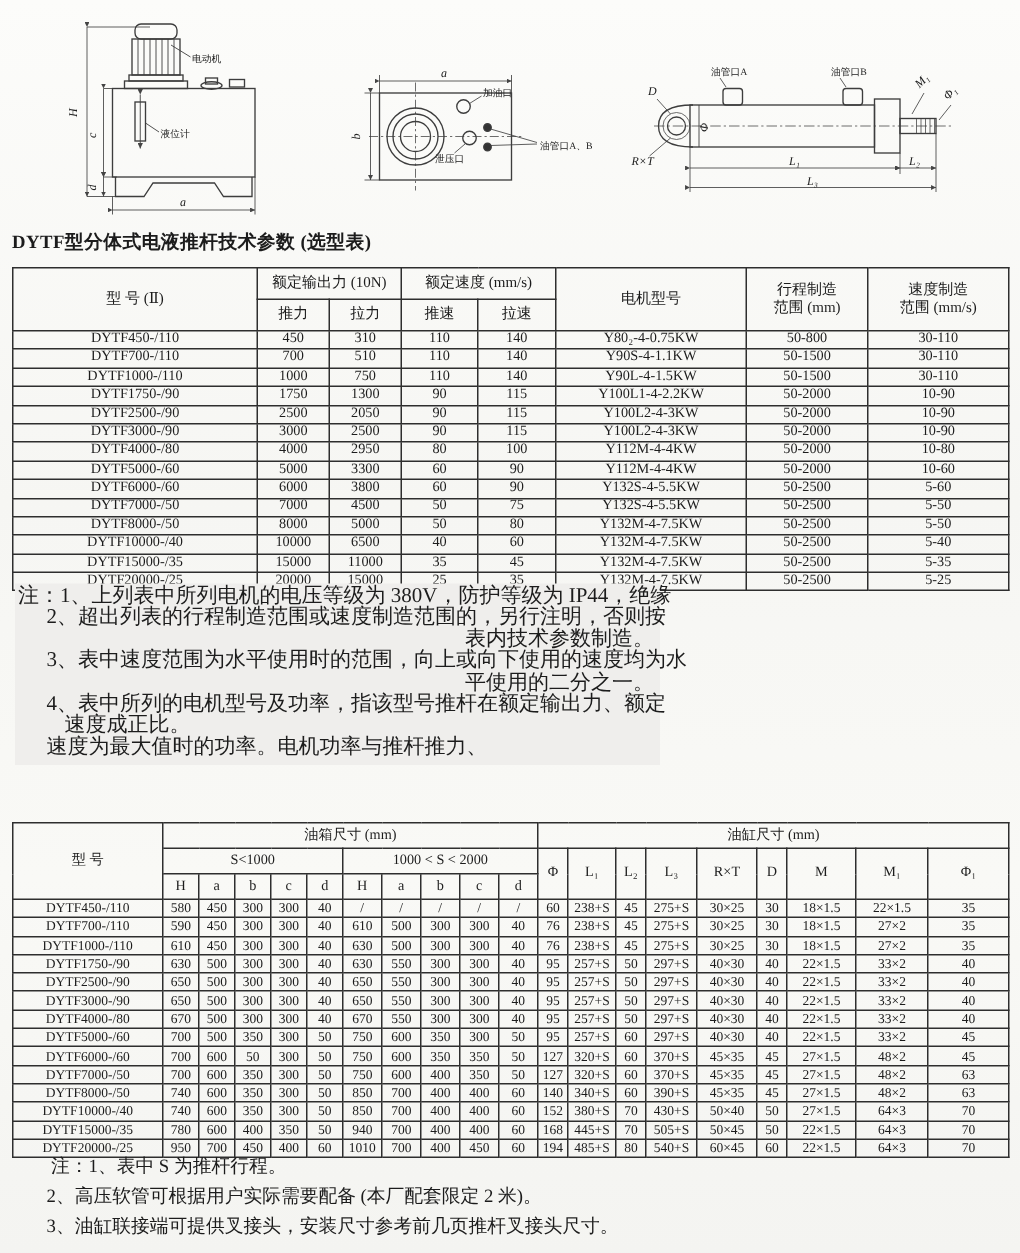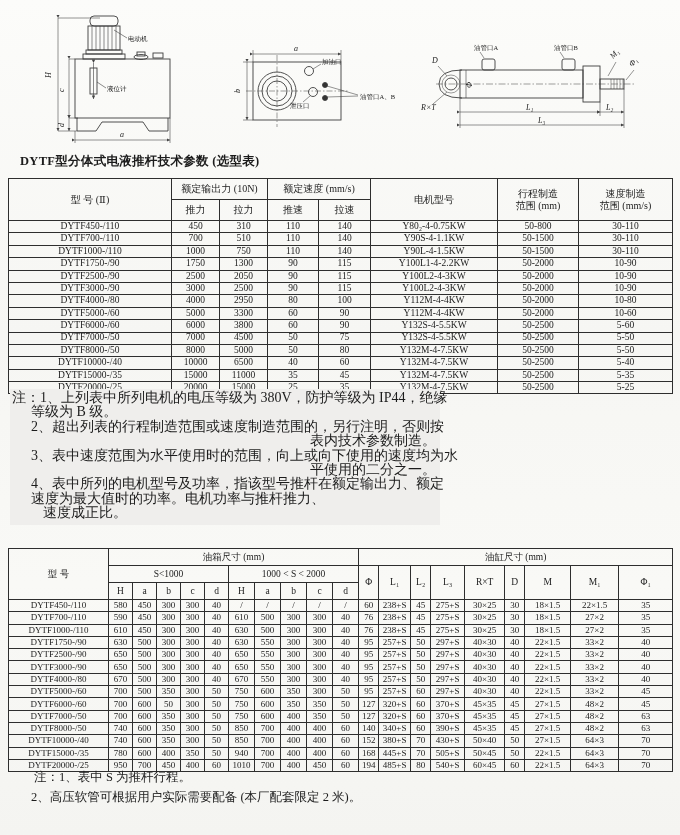--- a/index.html
+++ b/index.html
@@ -10,21 +10,21 @@
     color:#1c1c1c;
   }
   .sheet{
     position:relative;width:680px;height:835px;overflow:hidden;
     background:linear-gradient(180deg,#fcfcfa 0%,#f6f6f3 40%,#f9f9f6 70%,#f4f4f1 100%);
   }
   .sec-title{
     position:absolute;left:8px;
     font-size:12.5px;font-weight:bold;letter-spacing:.3px;white-space:nowrap;
   }
-  #heading1{top:153px;margin-left:12px;}
+  #heading1{top:153px;}
   #heading2{top:523px;}
   table{border-collapse:collapse;table-layout:fixed;}
   #table1,#table2{position:absolute;left:8px;width:664px;border:1.5px solid #1d1d1d;}
   #table1{top:178px;}
   #table2{top:548px;}
   th,td{
     border:1px solid #2e2e2e;text-align:center;vertical-align:middle;
     padding:0;overflow:hidden;white-space:nowrap;font-weight:normal;
   }
   #table1 th{font-size:10px;height:20px;line-height:1.2;}
@@ -343,28 +343,27 @@
           <td>Y132M-4-7.5KW</td>
           <td>50-2500</td>
           <td>5-25</td>
         </tr>
       </tbody>
   </table>
 
   
   <div id="notes1" class="notes">
       <div class="note-line" style="padding-left: 0px;">注：1、上列表中所列电机的电压等级为 380V，防护等级为 IP44，绝缘</div>
-      <div class="note-line" style="padding-left: 19px;">等级为 B 级。</div>
       <div class="note-line" style="padding-left: 19px;">2、超出列表的行程制造范围或速度制造范围的，另行注明，否则按</div>
       <div class="note-line" style="padding-left: 19px; text-align: right;">表内技术参数制造。</div>
       <div class="note-line" style="padding-left: 19px;">3、表中速度范围为水平使用时的范围，向上或向下使用的速度均为水</div>
       <div class="note-line" style="padding-left: 19px; text-align: right;">平使用的二分之一。</div>
       <div class="note-line" style="padding-left: 19px;">4、表中所列的电机型号及功率，指该型号推杆在额定输出力、额定</div>
+      <div class="note-line" style="padding-left: 31px;">速度成正比。</div>
       <div class="note-line" style="padding-left: 19px;">速度为最大值时的功率。电机功率与推杆推力、</div>
-      <div class="note-line" style="padding-left: 31px;">速度成正比。</div>
     </div>
 
   
 
   
   <table id="table2">
     <colgroup>
       <col style="width:100px">
       <col style="width:24px">
         <col style="width:24px">
@@ -727,15 +726,16 @@
           <td>64×3</td>
           <td>70</td>
         </tr>
       </tbody>
   </table>
 
   
   <div id="notes2" class="notes">
       <div class="note-line" style="padding-left: 0px; margin-left: 24px;">注：1、表中 S 为推杆行程。</div>
       <div class="note-line" style="padding-left: 21px;">2、高压软管可根据用户实际需要配备 (本厂配套限定 2 米)。</div>
+      <div class="note-line" style="padding-left: 21px;">3、油缸联接端可提供叉接头，安装尺寸参考前几页推杆叉接头尺寸。</div>
     </div>
 
 </div>
 
 </body></html>

